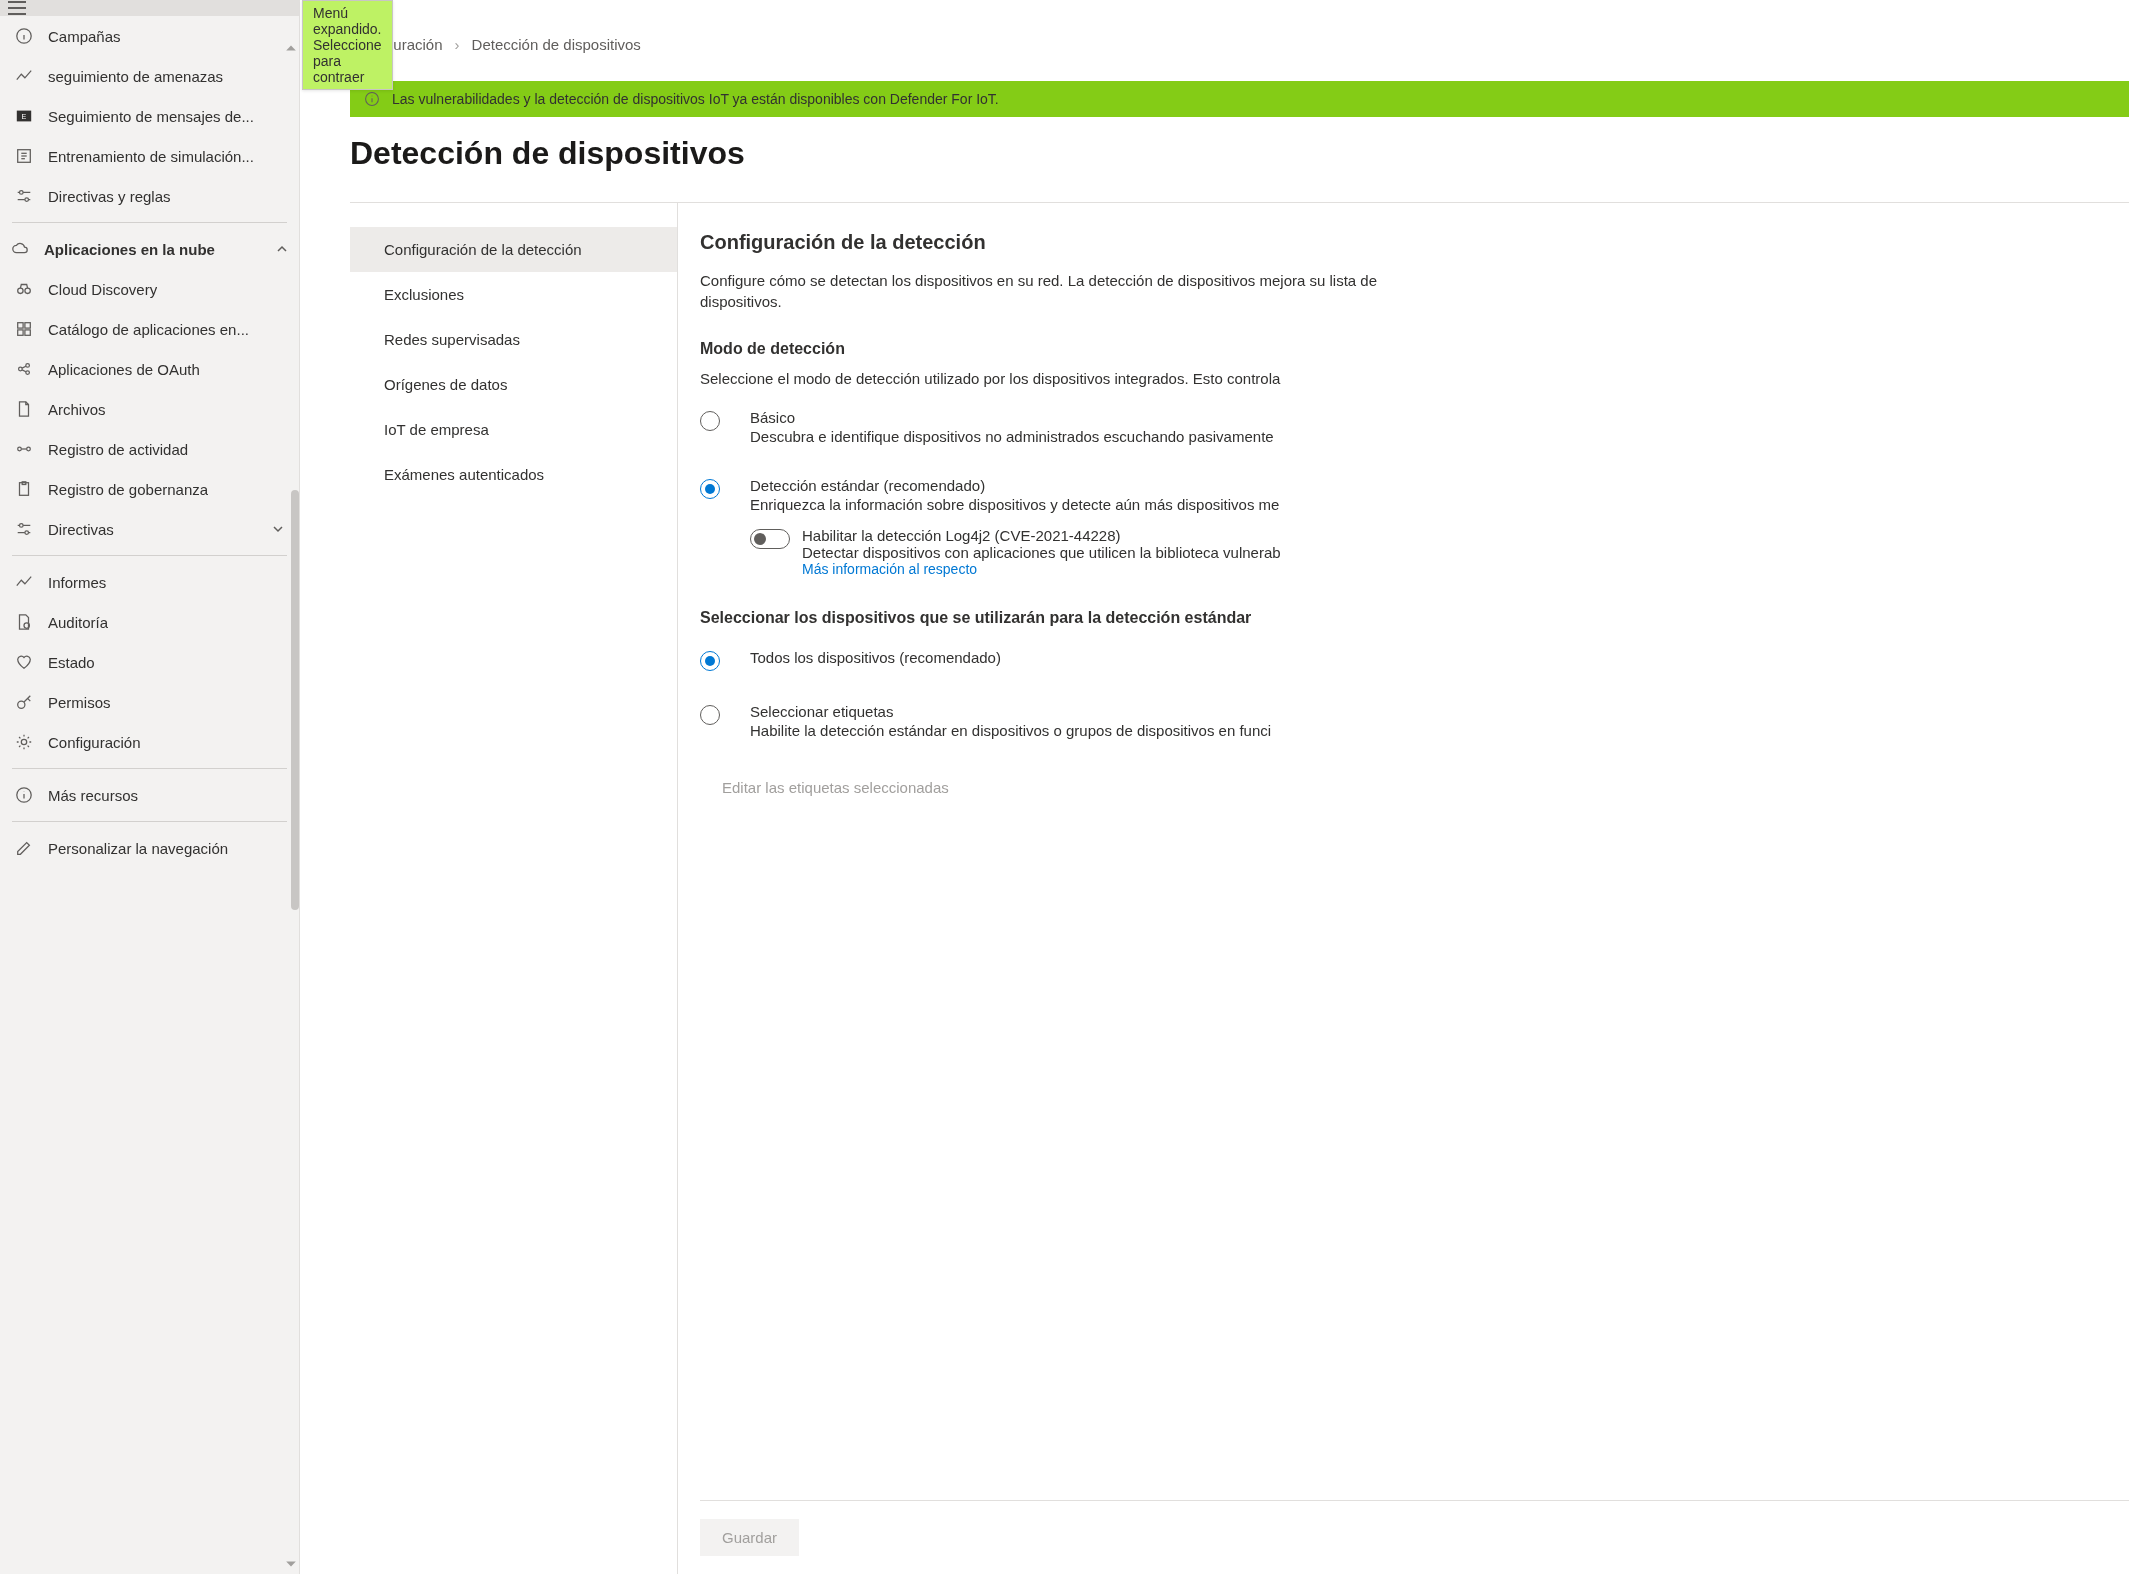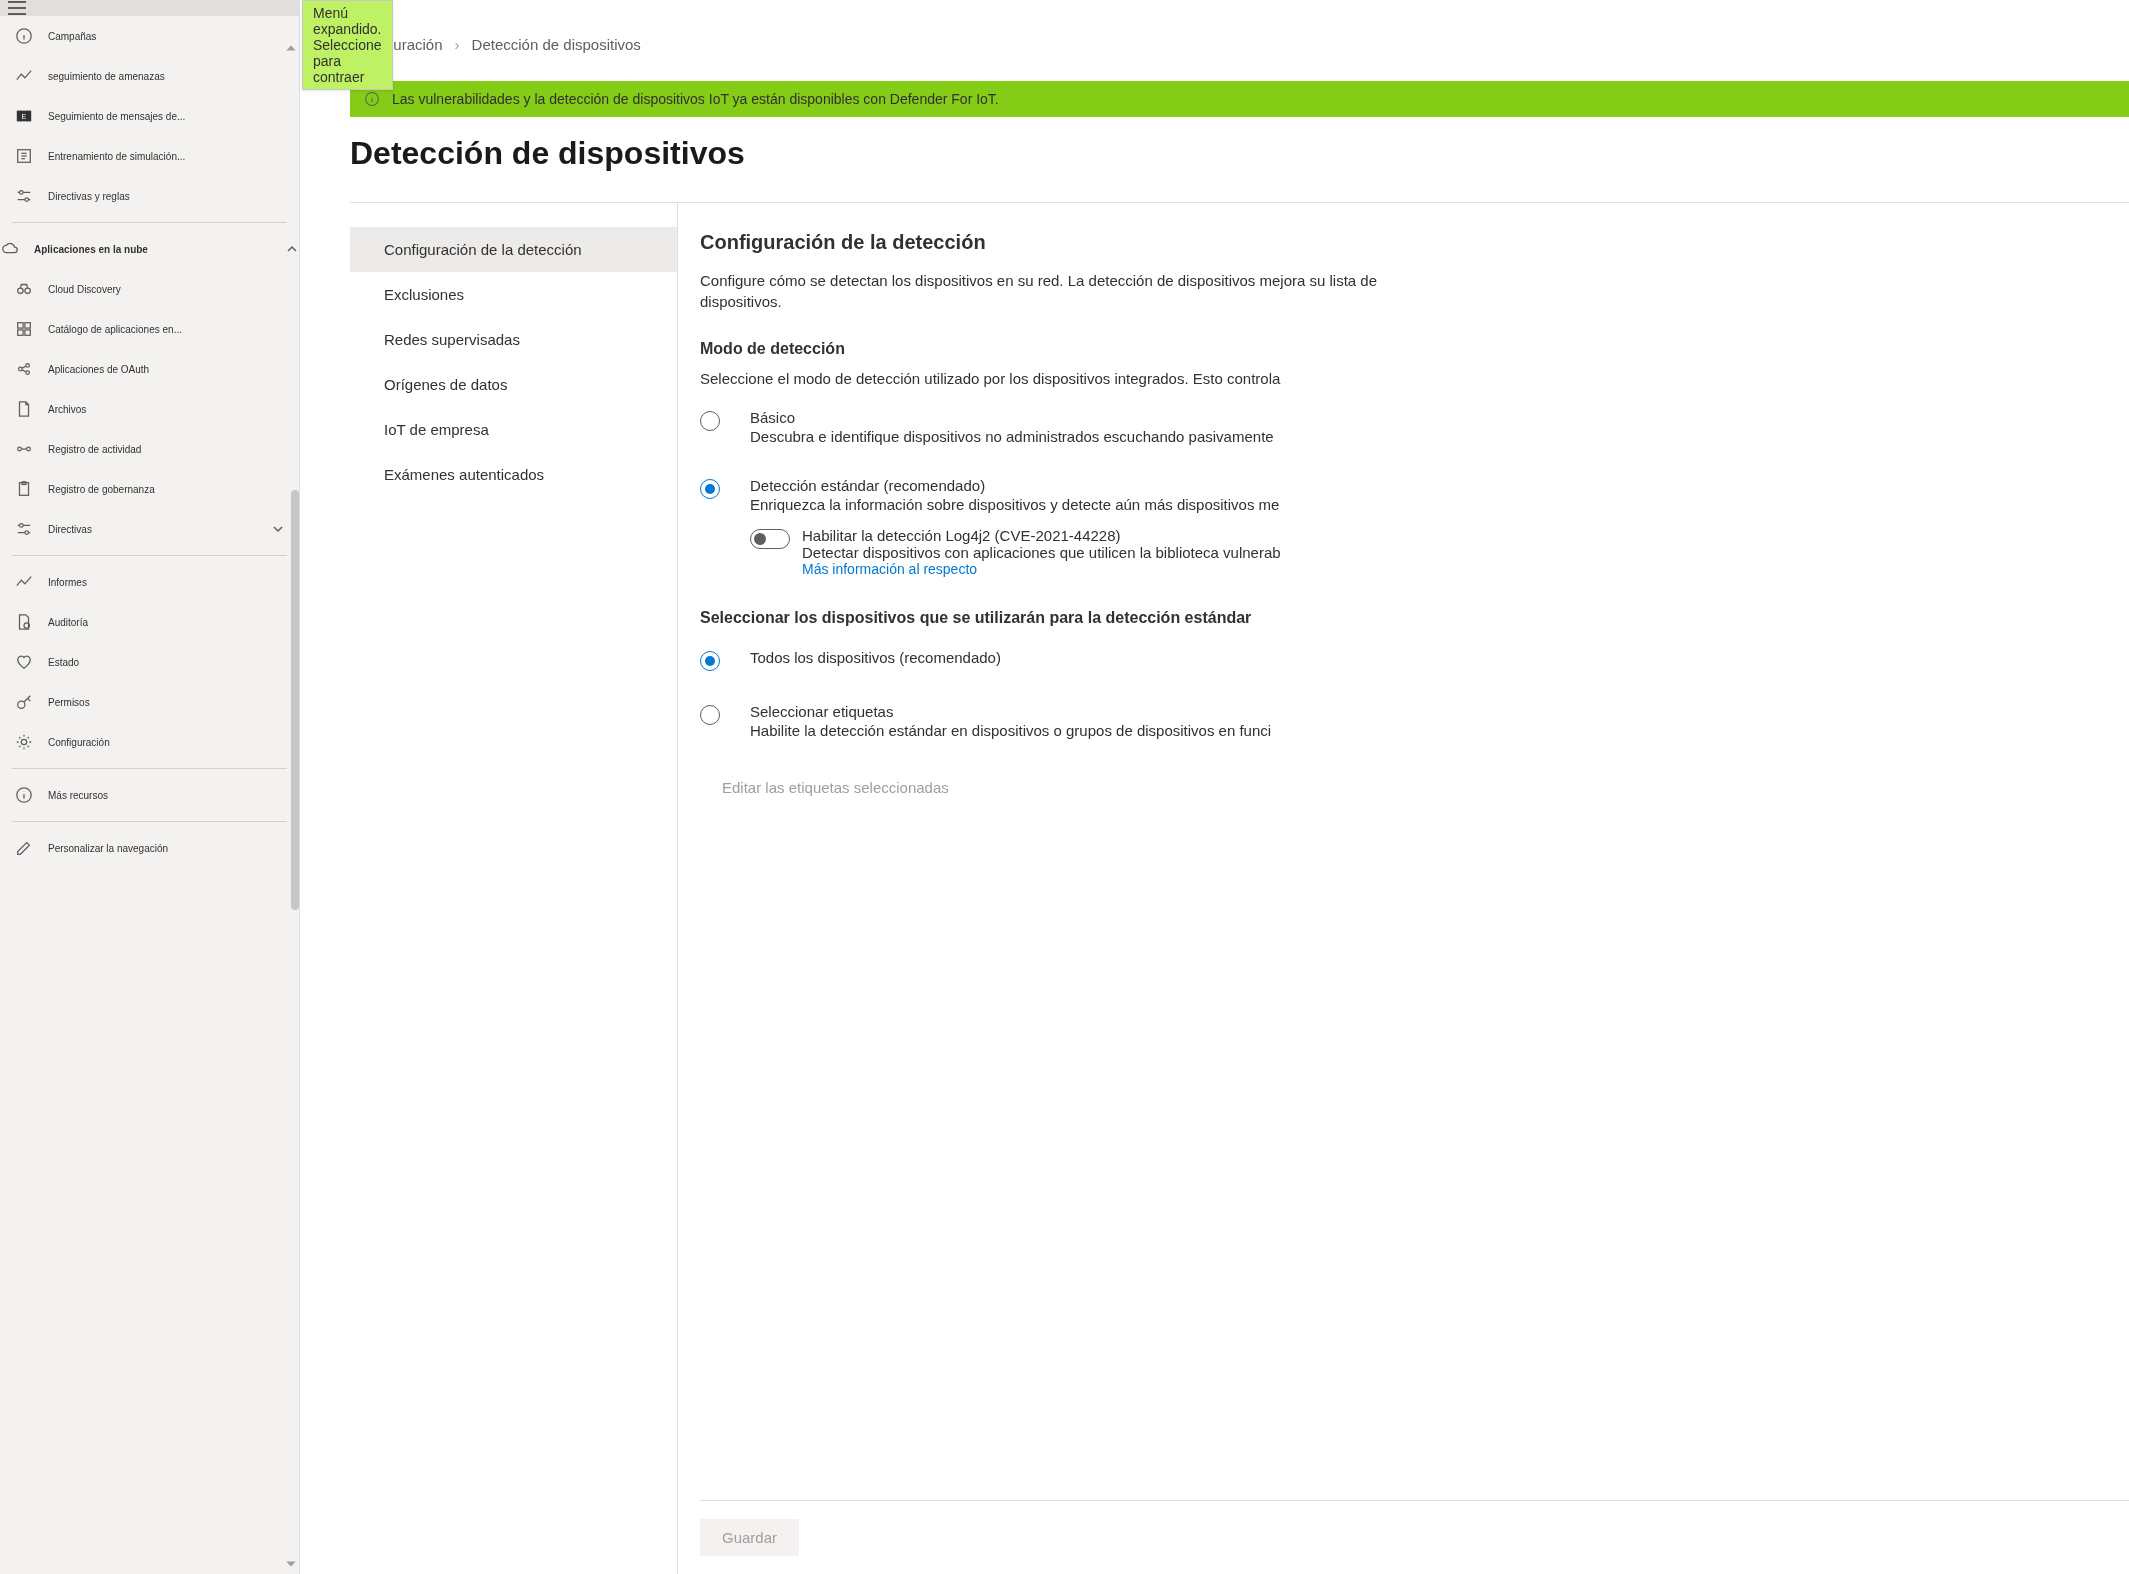--- a/index.html
+++ b/index.html
@@ -8,23 +8,23 @@
 
 
 .sidebar { width: 300px; background: #f3f2f1; border-right: 1px solid #e1dfdd; display: flex; flex-direction: column; position: relative; }
 .sidebar-top { height: 16px; background: #e1dfdd; display: flex; align-items: center; padding-left: 8px; }
 .hamburger { width: 18px; height: 14px; display: flex; flex-direction: column; justify-content: space-between; cursor: pointer; }
 .hamburger span { display: block; height: 2px; background: #605e5c; width: 100%; }
 .sidebar-scroll { flex: 1; overflow-y: auto; padding-bottom: 8px; }
 .side-item { display: flex; align-items: center; padding: 10px 14px; cursor: pointer; gap: 14px; color: #323130; }
 .side-icon { width: 20px; height: 20px; display: flex; align-items: center; justify-content: center; color: #605e5c; flex-shrink: 0; }
 .side-icon svg { width: 18px; height: 18px; }
-.side-label { font-size: 10px; white-space: nowrap; overflow: hidden; text-overflow: ellipsis; }
+.side-label { font-size: 15px; white-space: nowrap; overflow: hidden; text-overflow: ellipsis; }
 .side-divider { border: none; border-top: 1px solid #d2d0ce; margin: 6px 12px; }
-.side-section { display: flex; align-items: center; padding: 10px 0; cursor: pointer; gap: 14px; font-weight: 600; }
+.side-section { display: flex; align-items: center; padding: 10px 10px; cursor: pointer; gap: 14px; font-weight: 600; }
 .side-section .chev { margin-left: auto; }
 .side-item.sub { padding-left: 14px; }
 .chev { width: 14px; height: 14px; }
 .scroll-arrow { width: 12px; height: 12px; position: absolute; right: 2px; color: #a19f9d; }
 .scroll-arrow.up { top: 42px; }
 .scroll-arrow.down { bottom: 4px; }
 .sidebar-thumb { position: absolute; right: 0; top: 490px; width: 8px; height: 420px; background: #c8c6c4; border-radius: 4px; }
 
 
 .tooltip { position: absolute; left: 302px; top: 0; background: #bef264; border: 1px solid #c8c6c4; padding: 4px 10px; font-size: 14px; color: #323130; box-shadow: 0 1px 3px rgba(0,0,0,0.1); z-index: 10; }

